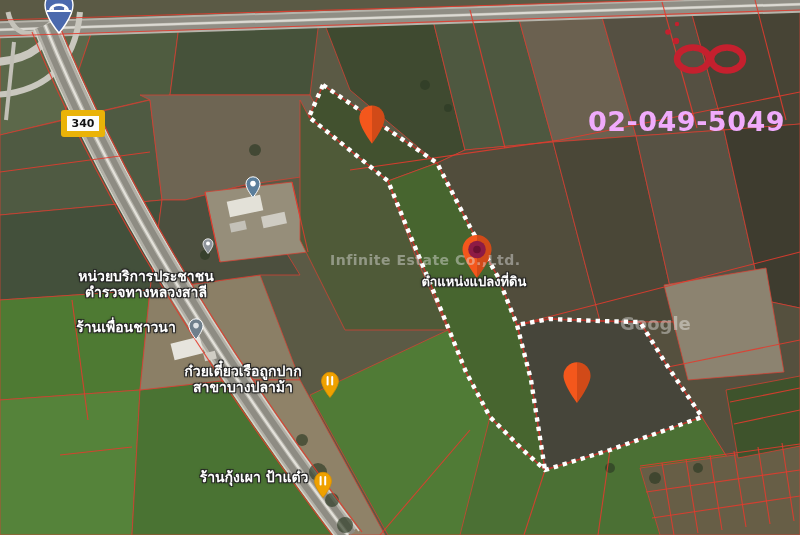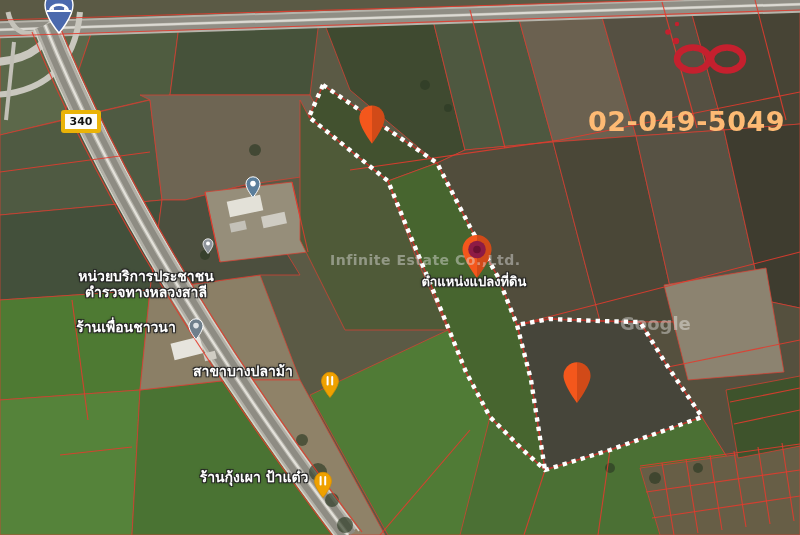--- a/index.html
+++ b/index.html
@@ -12,26 +12,26 @@
     position:absolute;transform:translateX(-50%);
     color:#fff;font-weight:700;font-size:14px;line-height:15.5px;
     text-align:center;white-space:nowrap;
     text-shadow:-1px -1px 0 #262626,1px -1px 0 #262626,-1px 1px 0 #262626,1px 1px 0 #262626,0 0 3px rgba(0,0,0,.9);
   }
   .maplabel .l2:empty{display:none;}
   .maplabel .l2{display:block;}
   .parcel-label{font-size:13px;}
   .road-badge{
     position:absolute;left:61px;top:110px;width:32px;height:15px;
-    background:#fdfdfb;border:4px solid #eab308;border-radius:3px;
+    background:#fdfdfb;border:6px solid #eab308;border-radius:3px;
     font-size:11px;font-weight:700;color:#141414;text-align:center;line-height:15px;
   }
   .phone{
     position:absolute;right:15px;top:106px;
-    font-size:27px;font-weight:700;color:#fdba74;letter-spacing:.5px;
+    font-size:27px;font-weight:700;color:#f0abfc;letter-spacing:.5px;
   }
   .watermark-center{
     position:absolute;left:330px;top:252px;
     font-size:14px;font-weight:700;color:rgba(228,228,228,.45);letter-spacing:.5px;
   }
   .watermark-credit{
     position:absolute;left:620px;top:313px;
     font-size:18px;font-weight:700;color:rgba(255,255,255,.38);
   }
   .abs{position:absolute;}
@@ -217,20 +217,21 @@
     <span class="l1">หน่วยบริการประชาชน</span>
     <span class="l2">ตำรวจทางหลวงสาลี</span>
   </div>
 
   <div class="maplabel" style="left:126px;top:320px">
     <span class="l1">ร้านเพื่อนชาวนา</span>
     
   </div>
 
   <div class="maplabel" style="left:243px;top:364px">
+    <span class="l1">ก๋วยเตี๋ยวเรือถูกปาก</span>
     <span class="l2">สาขาบางปลาม้า</span>
   </div>
 
   <div class="maplabel" style="left:254px;top:470px">
     <span class="l1">ร้านกุ้งเผา ป้าแต๋ว</span>
     
   </div>
 
   <div class="maplabel parcel-label" style="left:474px;top:274px">
     <span class="l1">ตำแหน่งแปลงที่ดิน</span>

